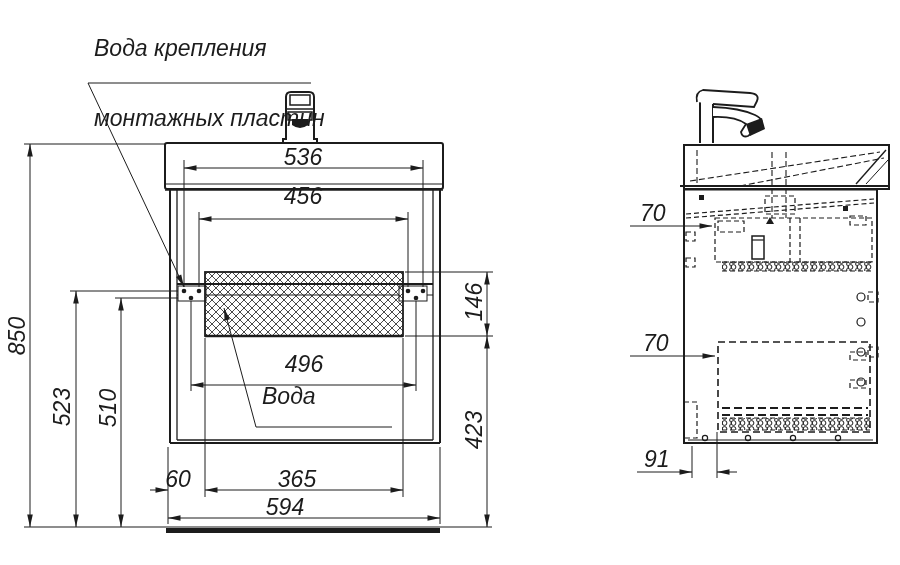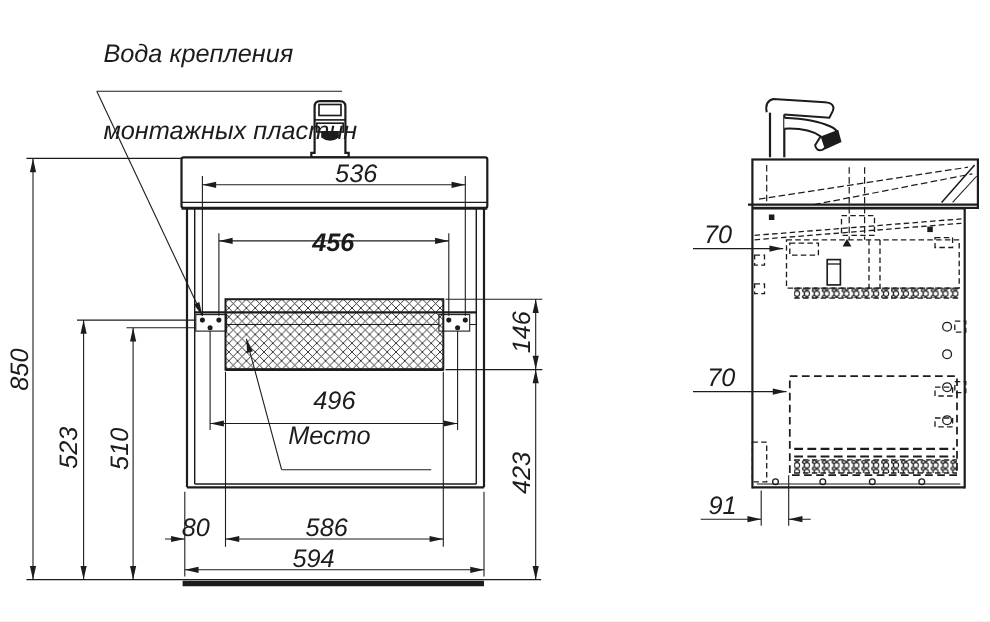--- a/index.html
+++ b/index.html
@@ -210,32 +210,32 @@
       <path d="M717,432 V478"></path>
       <path d="M637,472 H692" marker-end="url(#arr)"></path>
       <path d="M717,472 H737" marker-start="url(#arr)"></path>
     </g>
   </g>
 </svg>
 
 <span class="lbl" style="left:94px;top:36px;">Вода крепления</span>
 <span class="lbl" style="left:94px;top:58px;margin-top:48px;">монтажных пластин</span>
 
-<span class="lbl dim" style="left:263px;top:145px;text-align:right;">536</span>
-<span class="lbl dim" style="left:263px;top:208px;font-weight:bold;">456</span>
+<span class="lbl dim" style="left:263px;top:145px;">536</span>
+<span class="lbl dim" style="left:263px;top:184px;">456</span>
 <span class="lbl dim" style="left:264px;top:352px;">496</span>
-<span class="lbl dim" style="left:138px;top:467px;">80</span>
-<span class="lbl dim" style="left:257px;top:467px;">586</span>
+<span class="lbl dim" style="left:138px;top:467px;">60</span>
+<span class="lbl dim" style="left:257px;top:467px;">365</span>
 <span class="lbl dim" style="left:245px;top:495px;">594</span>
 
 <span class="lbl rot" style="left:-23px;top:323px;">850</span>
 <span class="lbl rot" style="left:22px;top:394px;">523</span>
 <span class="lbl rot" style="left:68px;top:395px;">510</span>
 <span class="lbl rot" style="left:434px;top:289px;">146</span>
 <span class="lbl rot" style="left:434px;top:417px;">423</span>
 
-<span class="lbl" style="left:262px;top:384px;">Место</span>
+<span class="lbl" style="left:262px;top:384px;">Вода</span>
 
 <span class="lbl" style="left:640px;top:201px;">70</span>
 <span class="lbl" style="left:643px;top:331px;">70</span>
 <span class="lbl" style="left:644px;top:447px;">91</span>
 
 </div>
 
 </body></html>

